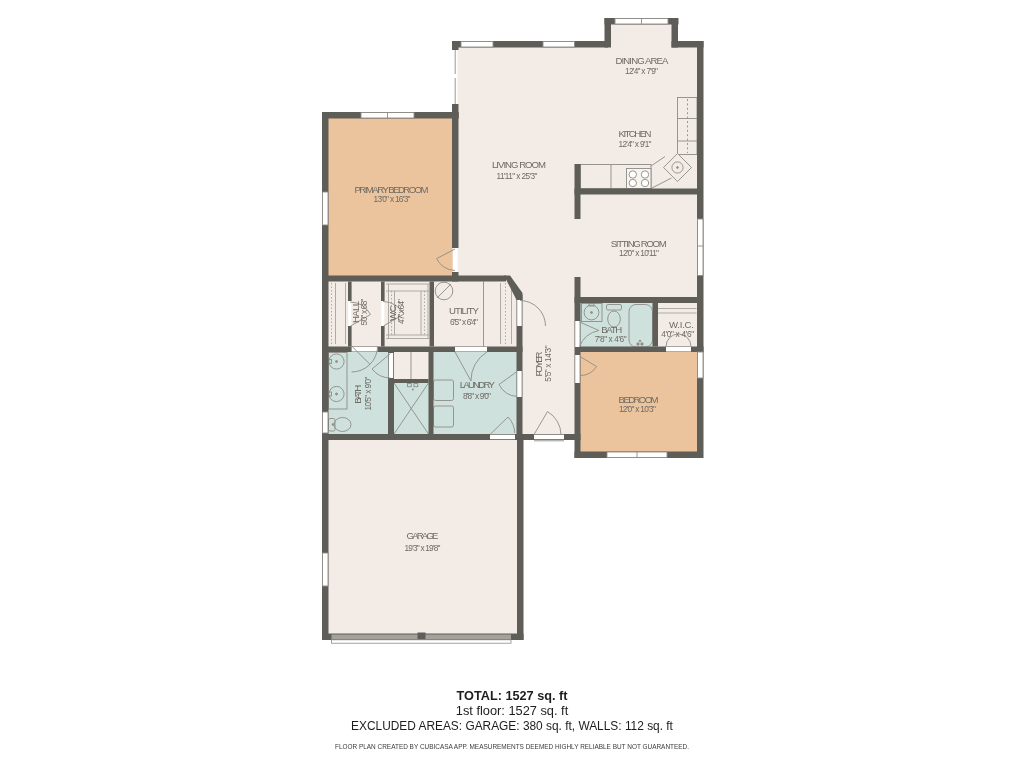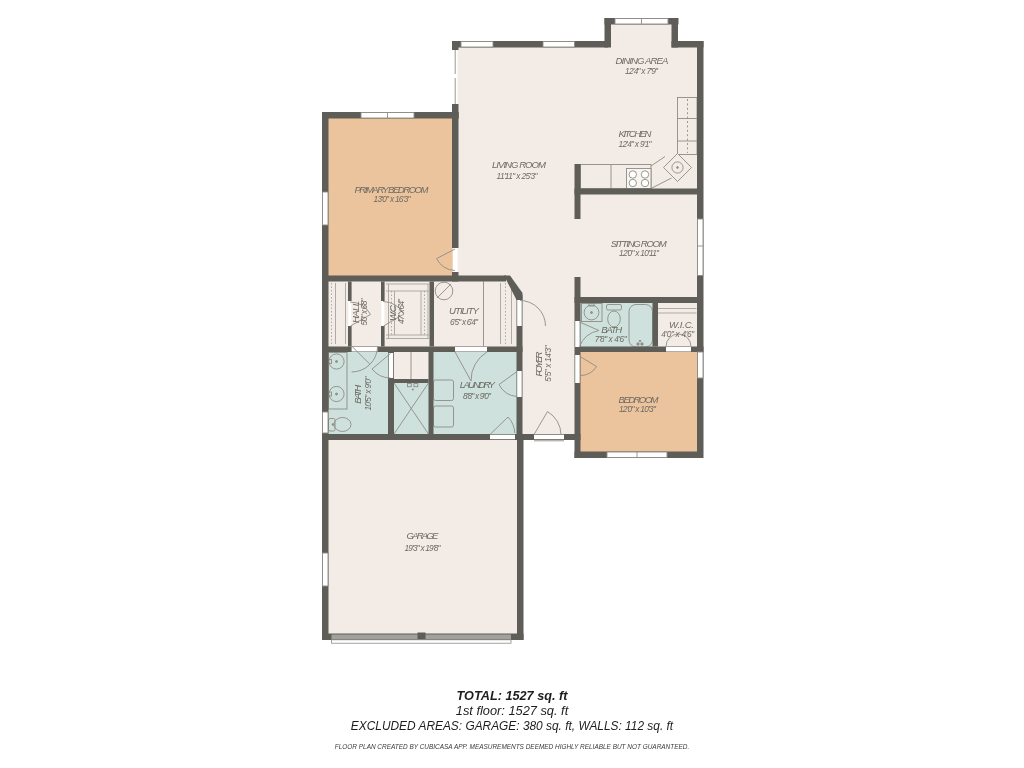--- a/index.html
+++ b/index.html
@@ -1,16 +1,16 @@
 <!DOCTYPE html>
 <html><head>
 <meta charset="utf-8">
 <style>
 html,body{margin:0;padding:0;background:#ffffff;}
-.page{width:1020px;height:768px;position:relative;font-family:"Liberation Sans", sans-serif;font-style:italic;}
+.page{width:1020px;height:768px;position:relative;font-family:"Liberation Sans", sans-serif;}
 svg{display:block;}
 text{font-family:"Liberation Sans", sans-serif;}
 .room{fill:#6e6a63;font-size:9.6px;}
 .dims{fill:#6e6a63;font-size:8.3px;}
 </style>
 </head>
 <body>
 <div class="page">
 <svg width="1024" height="768" viewBox="0 0 1024 768">
 

